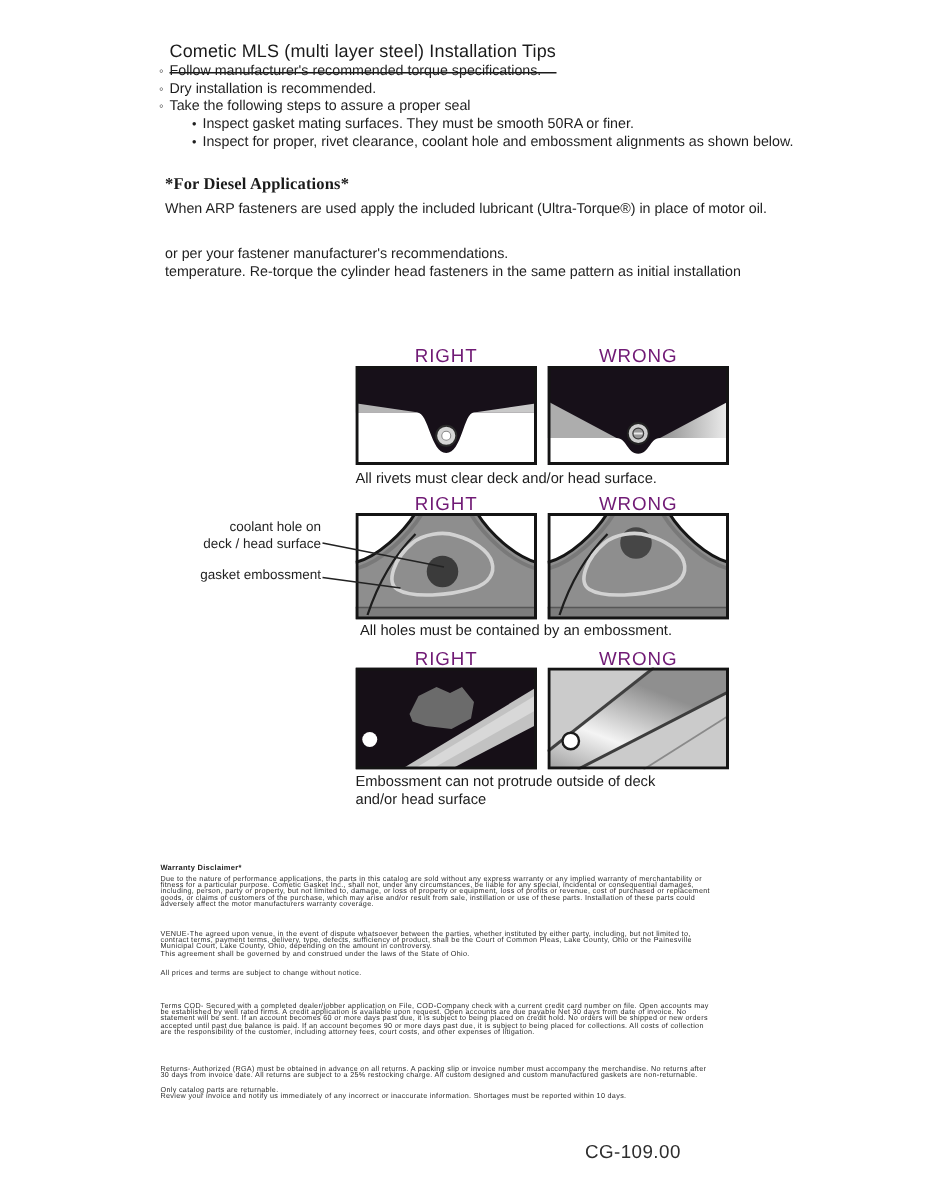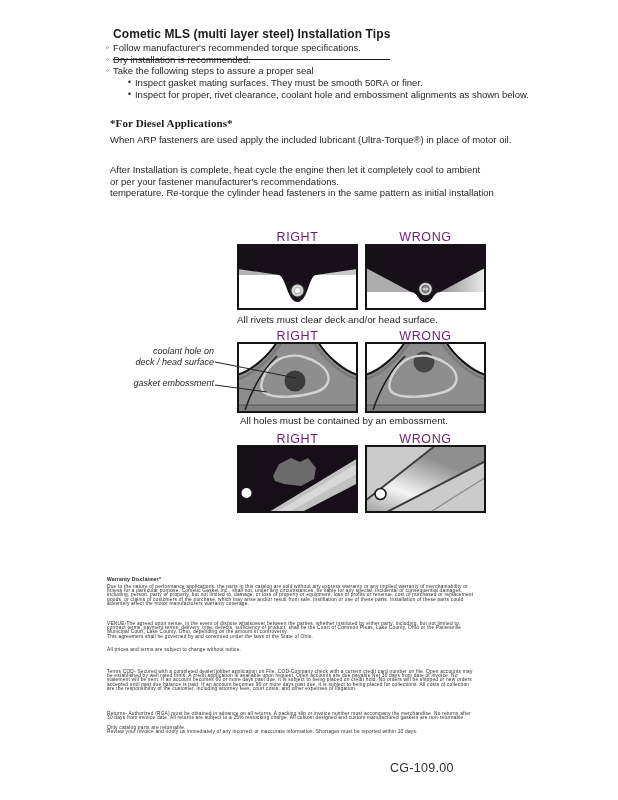--- a/index.html
+++ b/index.html
@@ -4,35 +4,35 @@
 <style>
   html,body { margin:0; padding:0; background:#ffffff; }
   .page {
     position:relative; width:618px; height:800px; background:#ffffff;
     font-family:"Liberation Sans", sans-serif; color:#222; overflow:hidden;
   }
   .abs { position:absolute; }
   .line { white-space:nowrap; }
 
   .title {
-    left:113px; top:27px; font-size:12px; font-weight:bold; color:#1b1b1b;
-    border-bottom:1.5px solid #1b1b1b; padding-bottom:18px; letter-spacing:0.1px;
+    left:113px; top:27px; font-size:12px; font-weight:normal; color:#1b1b1b;
+    border-bottom:1.5px solid #1b1b1b; padding-bottom:7px; letter-spacing:0.1px;
   }
 
   .tiprow { left:106px; display:flex; gap:4px; font-size:9.5px; color:#1f1f1f; }
   .tiprow.sub { left:128px; }
   .tiprow .b { font-size:8.5px; line-height:11px; }
 
   .diesel-h { left:110px; top:117px; font-size:11px; font-weight:bold; color:#1b1b1b; letter-spacing:0.1px;font-family:Liberation Serif, serif; }
   .body-block { left:110px; font-size:9.5px; color:#1f1f1f; line-height:11.7px; }
 
   .dlabel { width:121px; text-align:center; font-size:12.5px; color:#701a75; letter-spacing:0.6px; }
   .dcap { font-size:9.8px; color:#1c1c1c; line-height:11.5px; }
 
-  .ann { left:98px; width:116px; text-align:right; font-size:9px; color:#1f1f1f;font-style:italic; }
+  .ann { left:98px; width:116px; text-align:right; font-size:9px; color:#1f1f1f; }
 
   .disc-h { left:107px; top:576px; font-size:5px; font-weight:bold; color:#252525; letter-spacing:0.2px; }
   .disc { left:107px; font-size:4.8px; letter-spacing:0.22px; line-height:4.35px; color:#2a2a2a; }
   .disc div { white-space:nowrap; }
 
   .footer { left:390px; top:761px; font-size:12.5px; color:#2e2e2e; letter-spacing:0.3px; }
 
   svg { display:block; }
 </style>
 </head>
@@ -61,21 +61,20 @@
   <div class="abs tiprow sub" style="top:88.8px">
     <span class="b">•</span>
     <span class="line">Inspect for proper, rivet clearance, coolant hole and embossment alignments as shown below.</span>
   </div>
 
   <div class="abs diesel-h">*For Diesel Applications*</div>
   <div class="abs body-block" style="top:134px">
     <div class="line">When ARP fasteners are used apply the included lubricant (Ultra-Torque®) in place of motor oil.</div>
   </div>
   <div class="abs body-block" style="top:164px">
-    <div class="line">After Installation is complete, heat cycle the engine then let it completely cool to ambient</div>
     <div class="line">or per your fastener manufacturer's recommendations.</div>
     <div class="line">temperature. Re-torque the cylinder head fasteners in the same pattern as initial installation</div>
   </div>
 
   <div class="abs dlabel" style="left:237px; top:230px">RIGHT</div>
   <div class="abs dlabel" style="left:365px; top:230px">WRONG</div>
 
   <svg class="abs" style="left:237px; top:244px" width="121" height="66" viewBox="0 0 121 66">
     <rect x="0" y="0" width="121" height="66" fill="#171019"></rect>
     <polygon points="1,25 42,31 1,31" fill="#b5b5b5"></polygon>
@@ -173,20 +172,24 @@
     </defs>
     <rect x="0" y="0" width="121" height="68" fill="#cbcbcb"></rect>
     <polygon points="0,56 71,0 121,0 121,16 20,68 0,68" fill="url(#gb3)"></polygon>
     <line x1="0" y1="56" x2="71" y2="0" stroke="#404040" stroke-width="2"></line>
     <line x1="20" y1="68" x2="121" y2="16" stroke="#3d3d3d" stroke-width="2"></line>
     <line x1="64" y1="68" x2="121" y2="32" stroke="#8a8a8a" stroke-width="1.2"></line>
     <circle cx="15.5" cy="49" r="5.5" fill="#ffffff" stroke="#1c1c1c" stroke-width="1.6"></circle>
     <rect x="1" y="1" width="119" height="66" fill="none" stroke="#141414" stroke-width="2"></rect>
   </svg>
 
+  <div class="abs dcap" style="left:237px; top:516px">
+    <div class="line">Embossment can not protrude outside of deck</div>
+    <div class="line">and/or head surface</div>
+  </div>
 
   <div class="abs disc-h">Warranty Disclaimer*</div>
 
   <div class="abs disc" style="top:584.5px">
     <div>Due to the nature of performance applications, the parts in this catalog are sold without any express warranty or any implied warranty of merchantability or</div>
     <div>fitness for a particular purpose.  Cometic Gasket Inc., shall not, under any circumstances, be liable for any special, incidental or consequential damages,</div>
     <div>including, person, party or property, but not limited to, damage, or loss of property or equipment, loss of profits or revenue, cost of purchased or replacement</div>
     <div>goods, or claims of customers of the purchase, which may arise and/or result from sale, instillation or use of these parts.  Installation of these parts could</div>
     <div>adversely affect the motor manufacturers warranty coverage.</div>
   </div>

